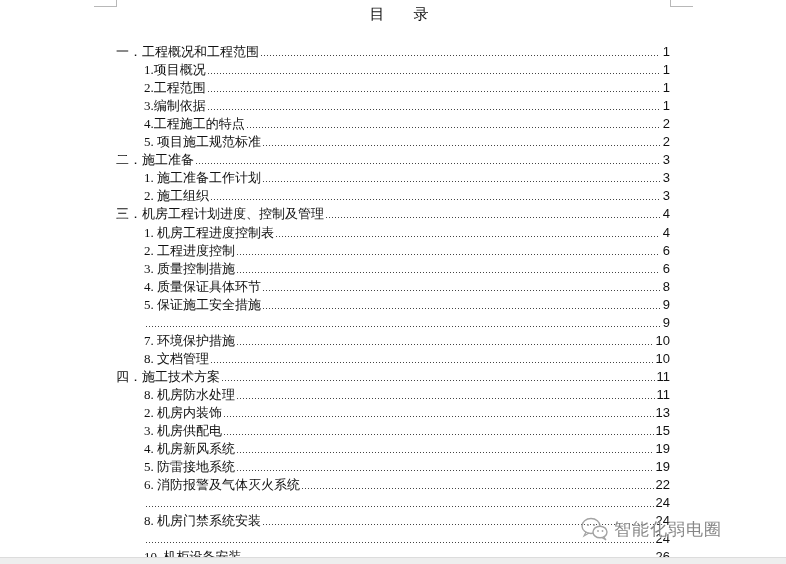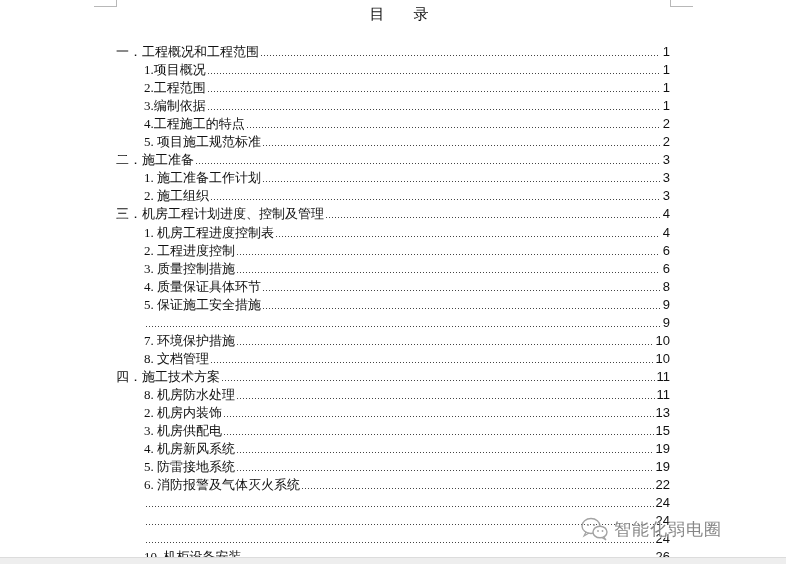--- a/index.html
+++ b/index.html
@@ -169,20 +169,21 @@
       <div class="toc-row level-2">
         <span class="toc-label">6. 消防报警及气体灭火系统</span>
         <span class="toc-leader"></span>
         <span class="toc-page">22</span>
       </div>
       <div class="toc-row level-2">
         <span class="toc-leader"></span>
         <span class="toc-page">24</span>
       </div>
       <div class="toc-row level-2">
+        <span class="toc-label">8. 机房门禁系统安装</span>
         <span class="toc-leader"></span>
         <span class="toc-page">24</span>
       </div>
       <div class="toc-row level-2">
         <span class="toc-leader"></span>
         <span class="toc-page">24</span>
       </div>
       <div class="toc-row level-2">
         <span class="toc-label">10. 机柜设备安装</span>
         <span class="toc-leader"></span>

